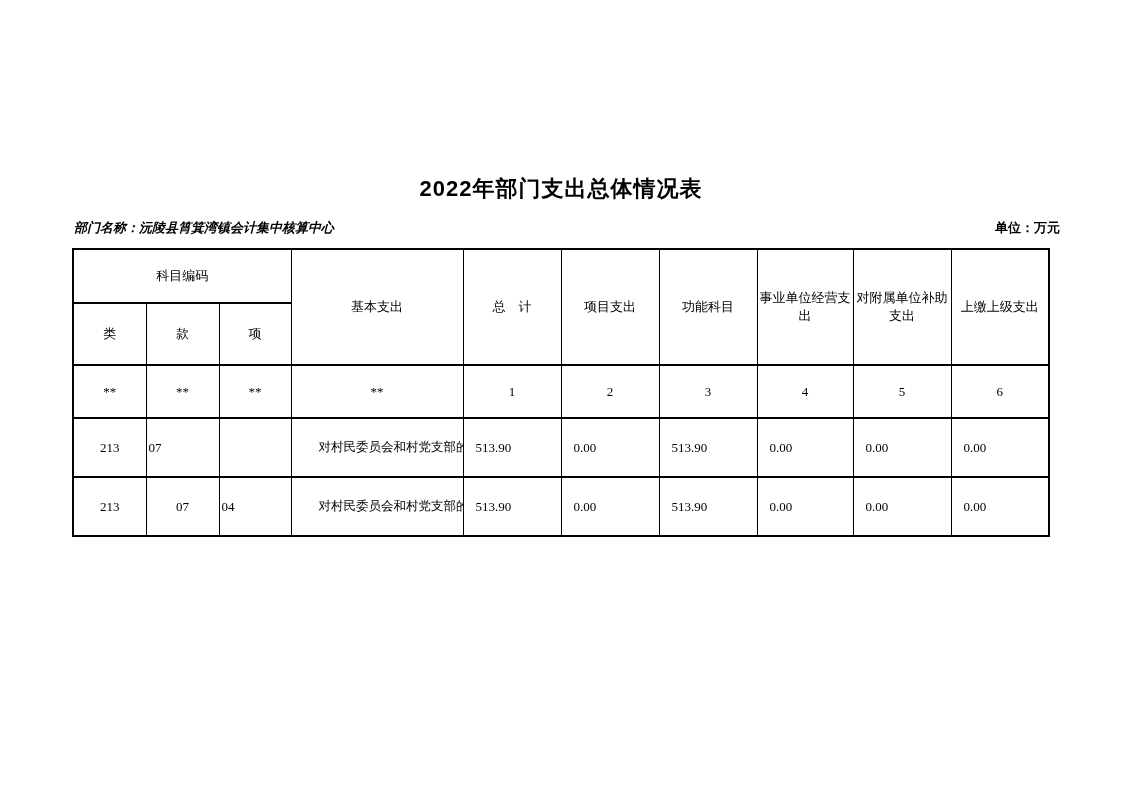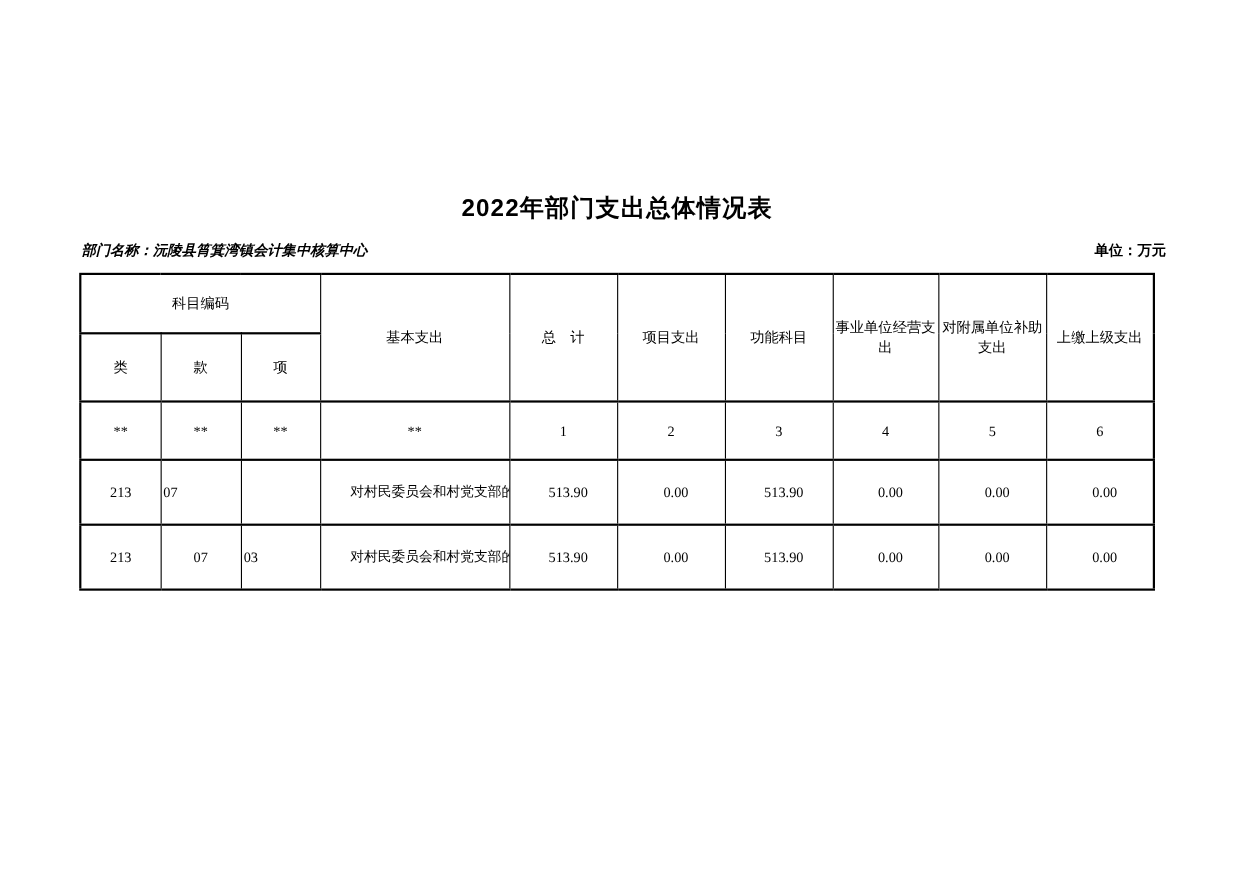--- a/index.html
+++ b/index.html
@@ -58,21 +58,21 @@
     line-height: 1.35;
     overflow: hidden;
     background: #ffffff;
   }
   .h-a > th { height: 28px; }
   .h-b > th { height: 36px; }
   .h-s > td { height: 27px; }
   .h-d > td { height: 33px; margin-top: 45px; }
   .c { text-align: center; }
   .l { text-align: left; padding-left: 2px !important; }
-  .r { text-align: center; padding-right: 3px !important; }
+  .r { text-align: left; padding-right: 3px !important; }
   td.func {
     text-align: left;
     padding-left: 27px !important;
     white-space: nowrap;
     overflow: hidden;
     font-size: 12.5px;
   }
   th.wrap { padding: 0 2px !important; }
 </style>
 </head>
@@ -136,21 +136,21 @@
         <td class="r">513.90</td>
         <td class="r">0.00</td>
         <td class="r">513.90</td>
         <td class="r">0.00</td>
         <td class="r">0.00</td>
         <td class="r">0.00</td>
       </tr>
       <tr class="h-d">
         <td class="c">213</td>
         <td class="c">07</td>
-        <td class="l">03</td>
+        <td class="l">04</td>
         <td class="func">对村民委员会和村党支部的补助</td>
         <td class="r">513.90</td>
         <td class="r">0.00</td>
         <td class="r">513.90</td>
         <td class="r">0.00</td>
         <td class="r">0.00</td>
         <td class="r">0.00</td>
       </tr>
     </tbody>
   </table>

